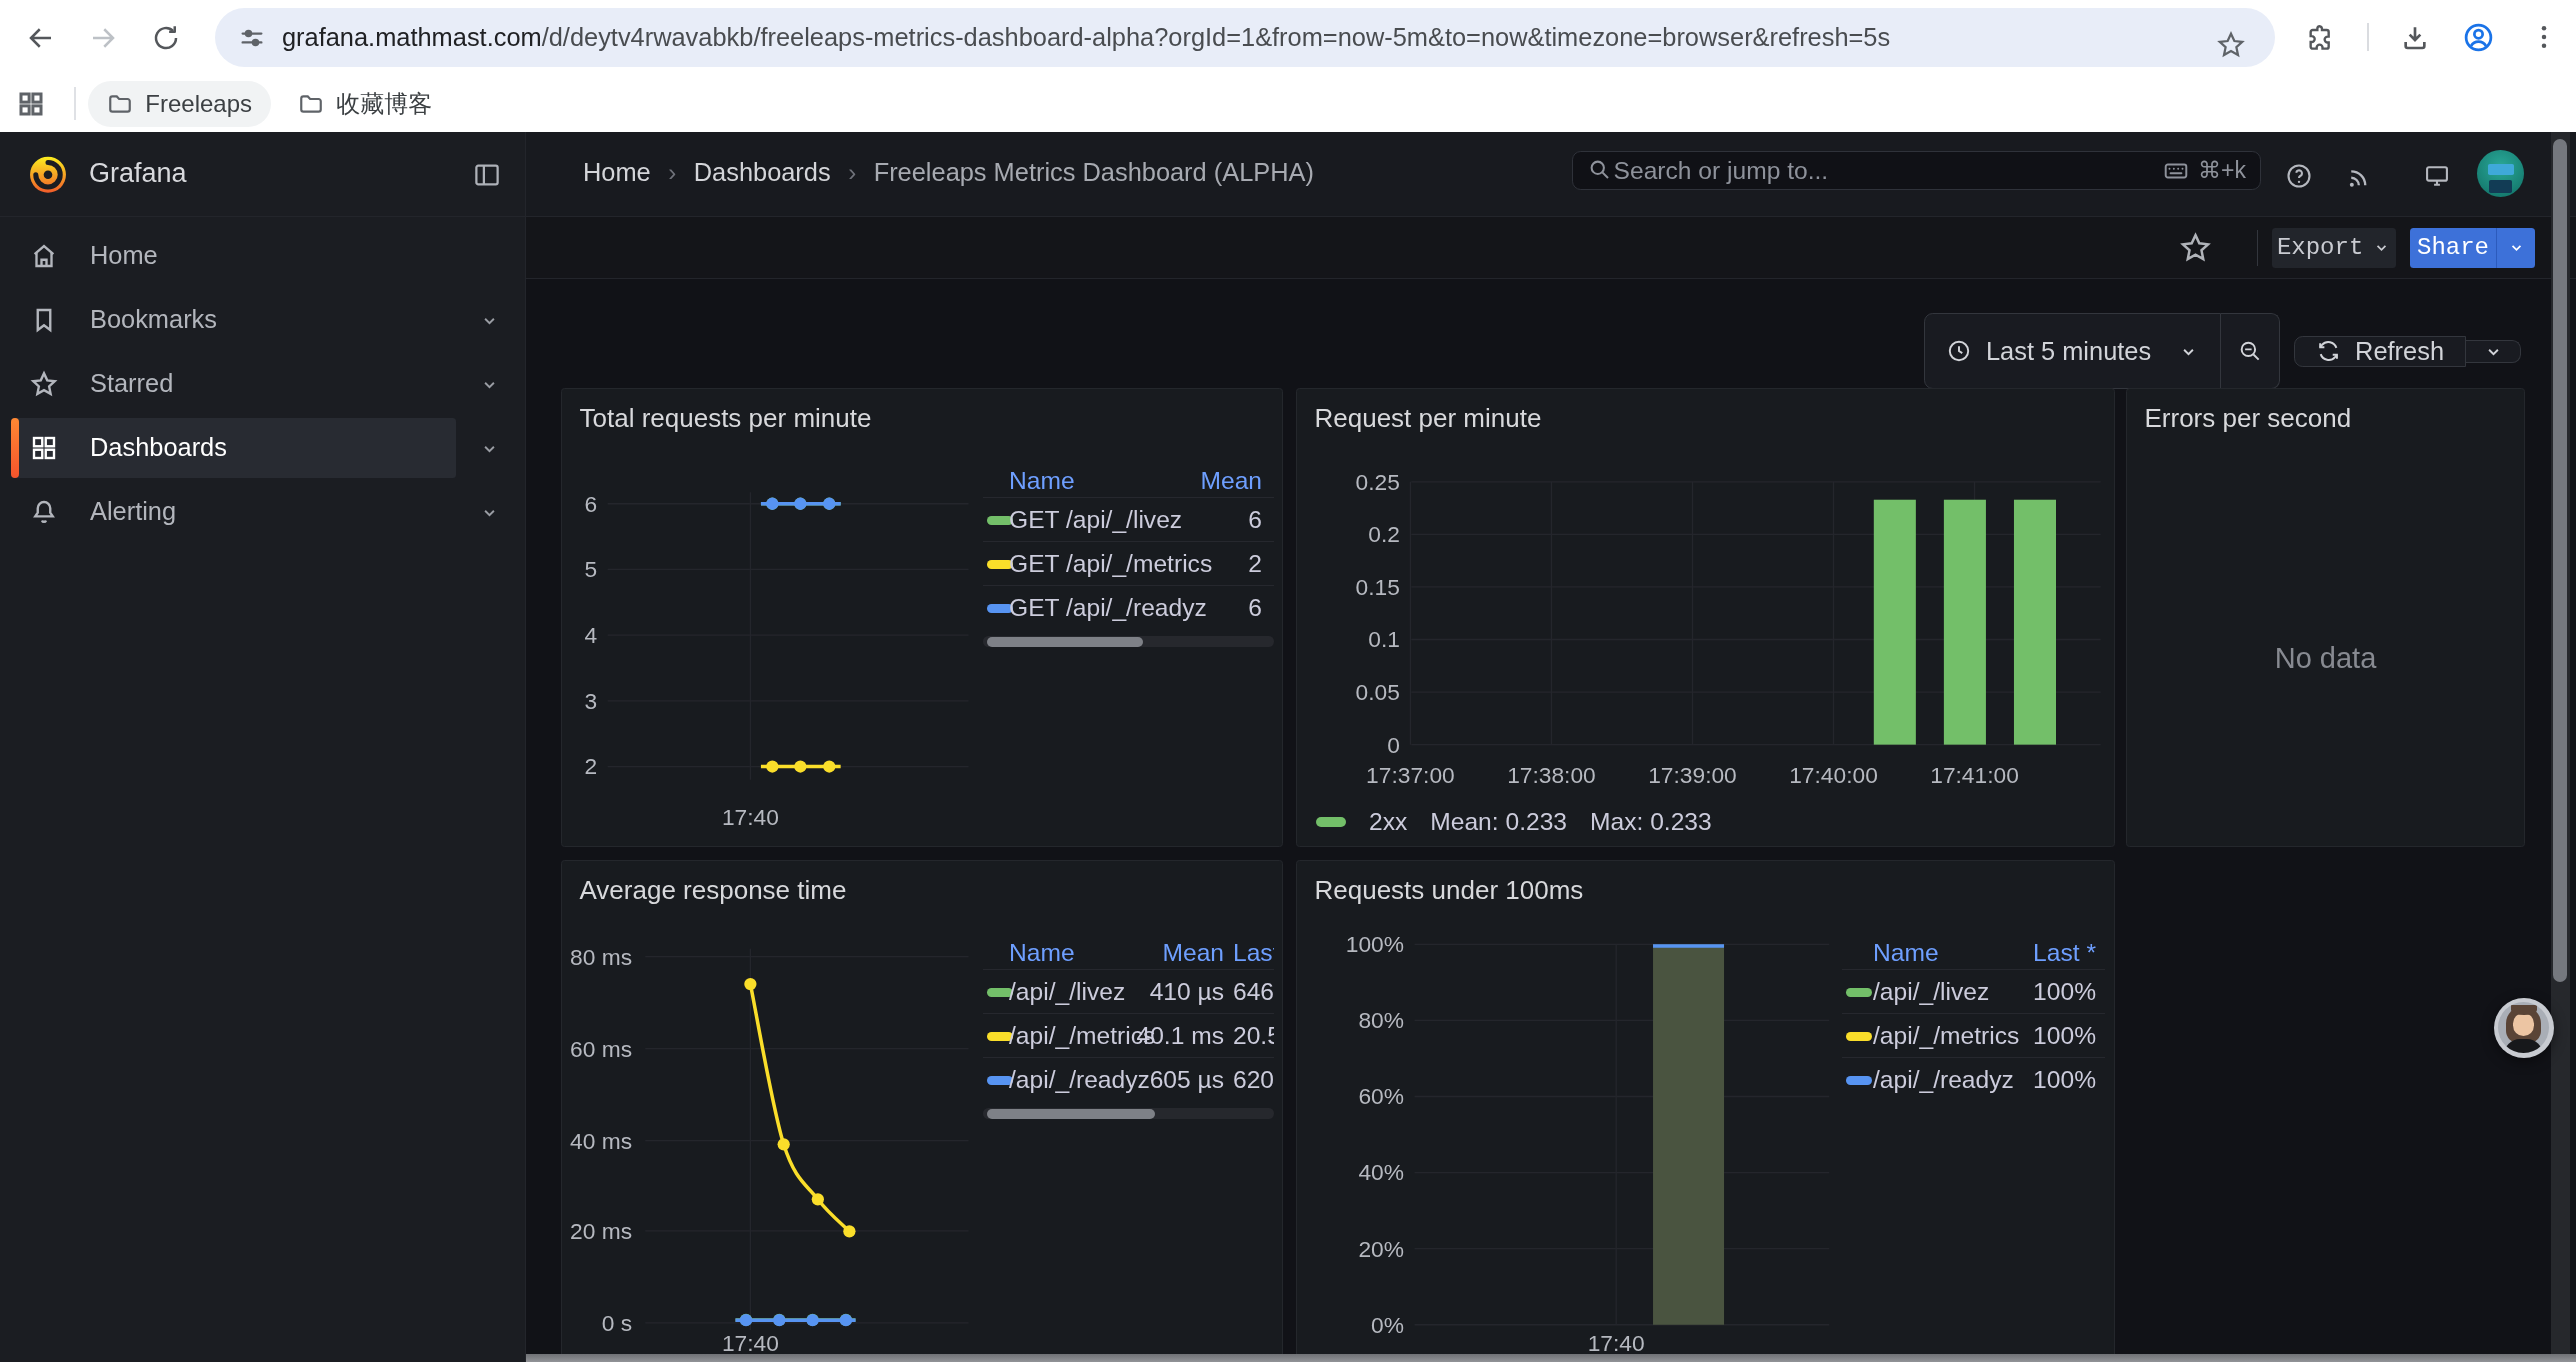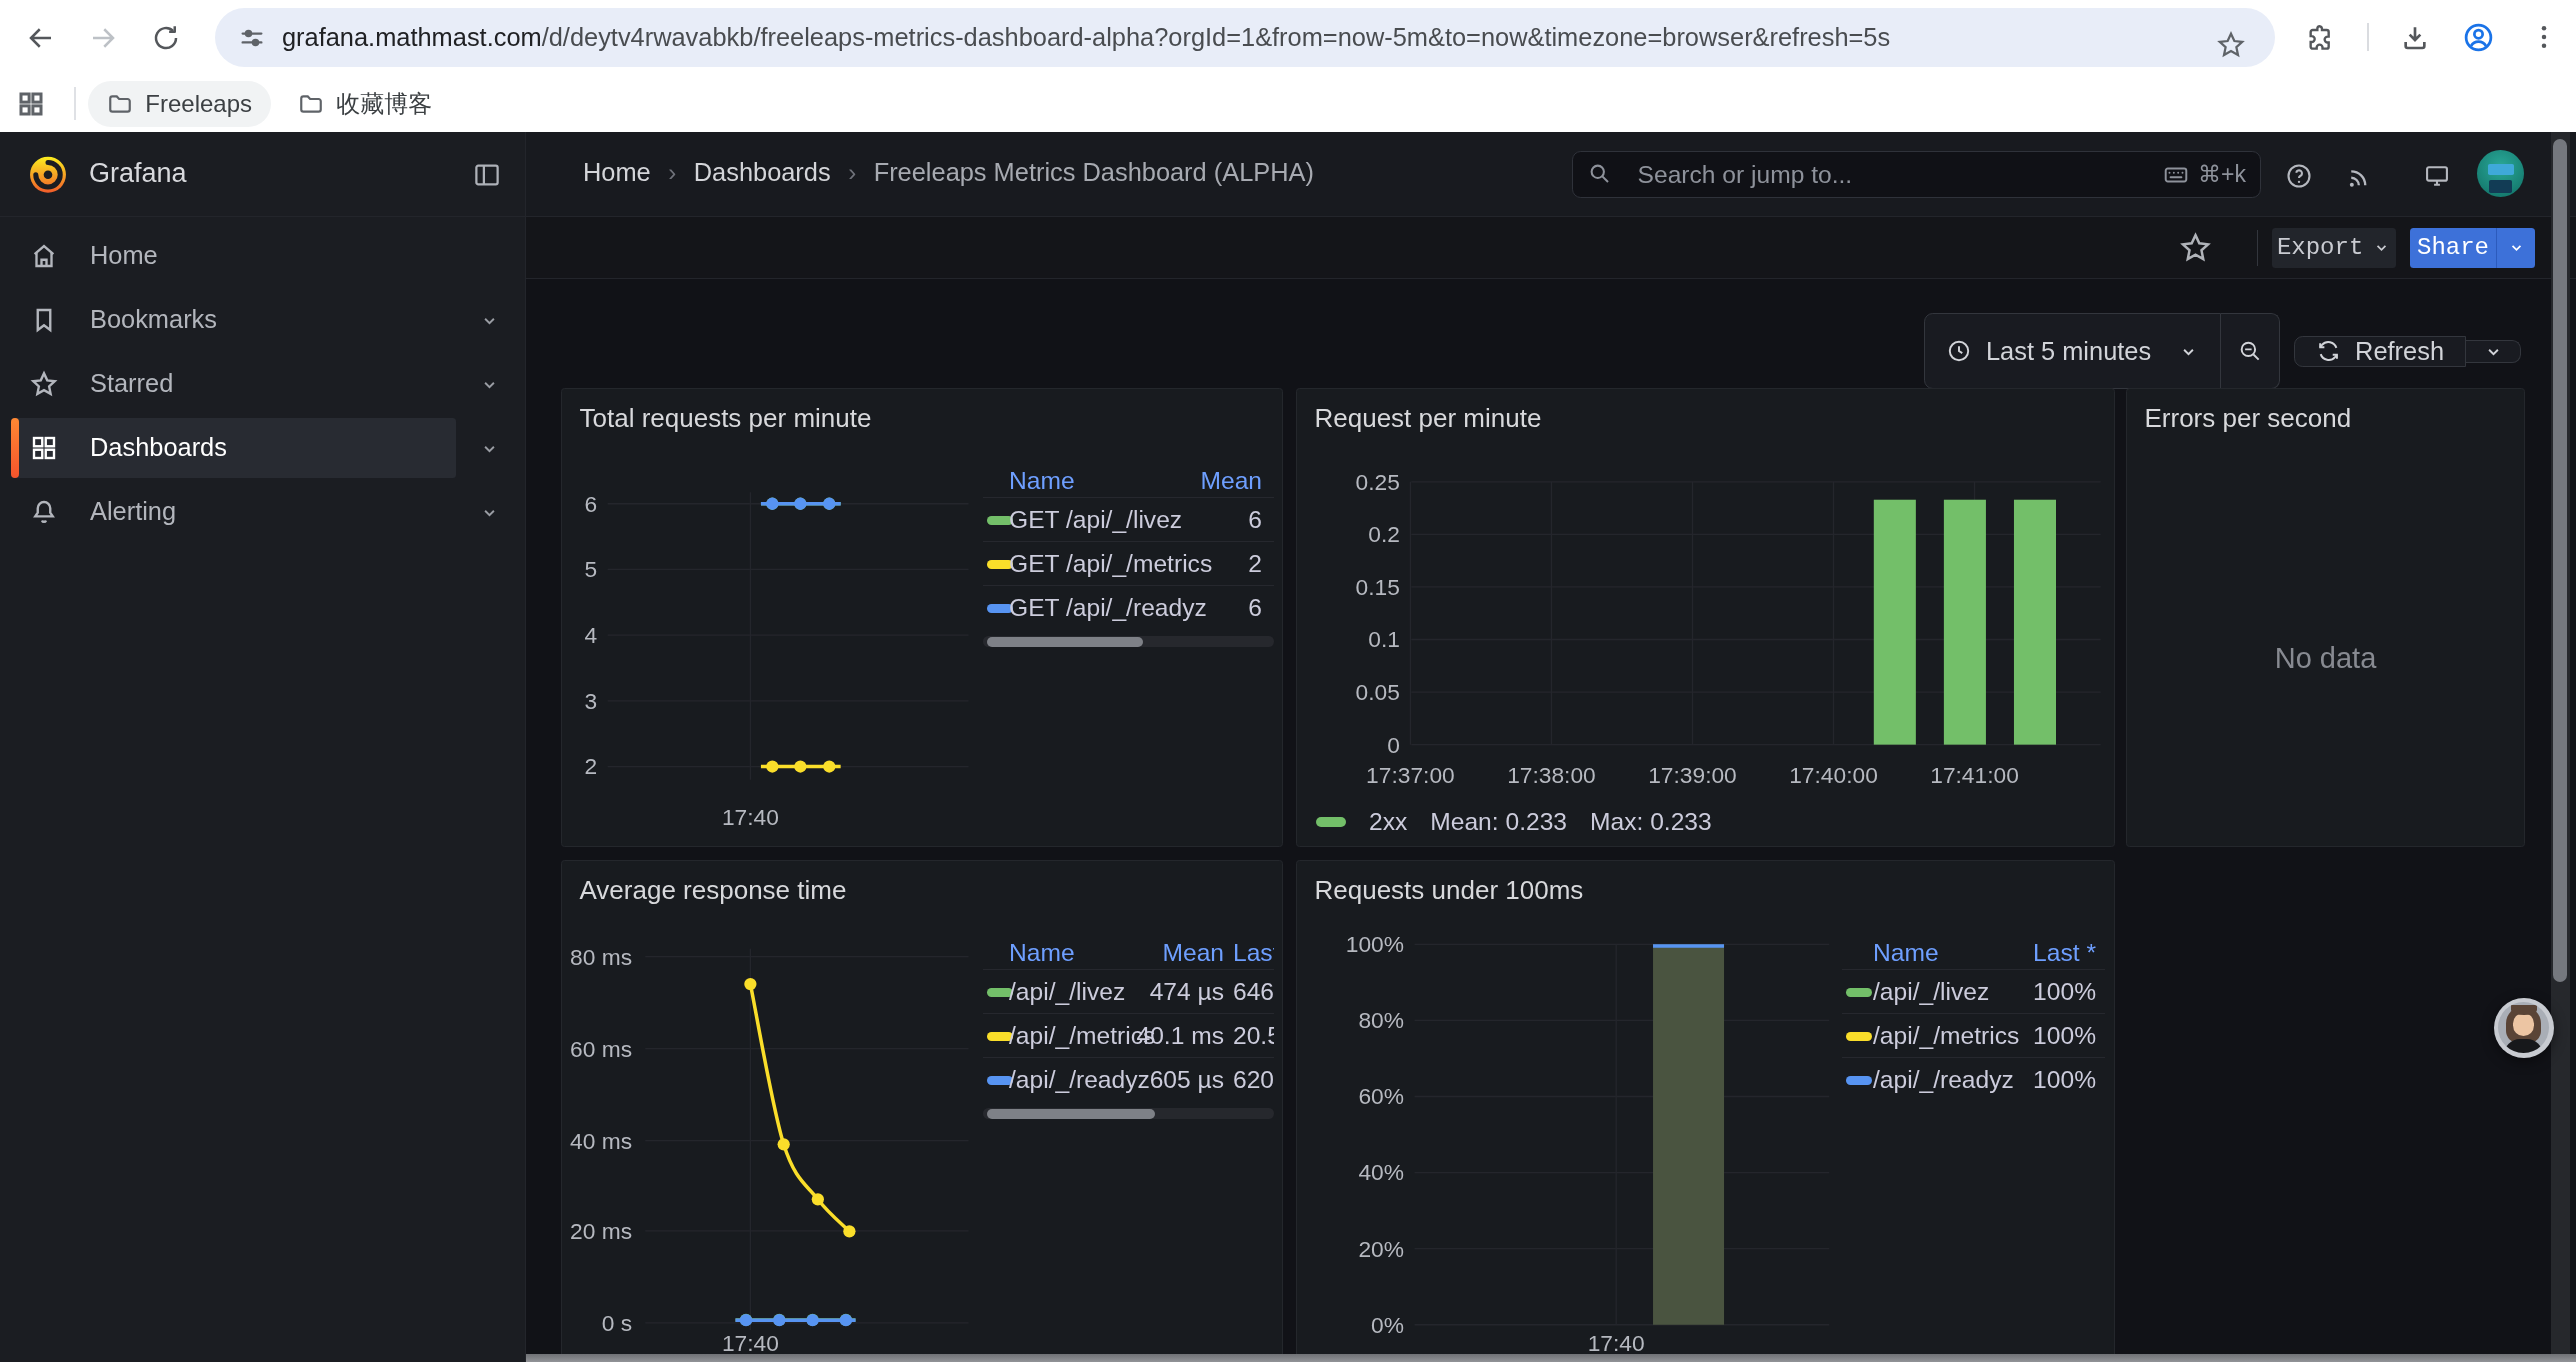--- a/index.html
+++ b/index.html
@@ -30,21 +30,21 @@
   .menu-item.sel .mi-label{color:#ffffff;}
   .mi-hl{position:absolute;left:10.5px;top:0.9px;width:445px;height:60px;background:#282b32;border-radius:3.5px;}
   .mi-bar{position:absolute;left:10.5px;top:0.9px;width:8px;height:60px;border-radius:4.4px;background:linear-gradient(180deg,#ff8833,#f3542c);}
 
   #gmain{position:absolute;left:526px;top:0;width:2050px;height:1231px;}
   #navrow{position:absolute;left:0;top:0;width:2050px;height:85px;background:#181a1f;border-bottom:0.9px solid #23252b;}
   #breadcrumb{position:absolute;left:57px;top:26px;font-size:25.4px;display:flex;gap:0;align-items:center;white-space:nowrap;}
   .crumb{color:#d4d5d9;}
   .crumb.last{color:#a7aab1;}
   .crumb-sep{color:#6f727a;padding:0 17.5px;font-size:24px;}
-  #search-box{position:absolute;left:1046px;top:19px;width:689px;height:47px;background:#101116;border:0.9px solid #2f323a;border-radius:8.8px;display:flex;align-items:center;padding:0 14px;gap:24px;}
+  #search-box{position:absolute;left:1046px;top:19px;width:689px;height:39px;background:#101116;border:0.9px solid #2f323a;border-radius:8.8px;display:flex;align-items:center;padding:0 14px;gap:0;}
   #search-input{flex:1;background:transparent;border:none;outline:none;color:#c9ccd2;font-size:24.6px;font-family:"Liberation Sans",sans-serif;}
   #search-input::placeholder{color:#8e929b;}
   #search-shortcut{color:#8e929b;font-size:23px;display:flex;align-items:center;gap:8.8px;}
   .nav-glyph{position:absolute;top:30px;color:#b5b8bf;}
 
   #toolrow{position:absolute;left:0;top:85px;width:2050px;height:62px;background:#141519;border-bottom:0.9px solid #23252b;font-family:Liberation Mono, monospace;}
   .tool-divider{position:absolute;left:1731px;top:13px;width:0.9px;height:36px;background:#33363d;}
   #export-btn{position:absolute;left:1746px;top:10.5px;width:124px;height:40px;background:#22252b;border-radius:3.5px;color:#c9cbd1;font-size:24px;font-weight:500;display:flex;align-items:center;justify-content:center;gap:8.8px;}
   #share-group{position:absolute;left:1884px;top:10.5px;height:40px;display:flex;border-radius:3.5px;overflow:hidden;}
   #share-main{width:86px;background:#3D71D9;color:#fff;font-size:24px;font-weight:500;display:flex;align-items:center;justify-content:center;}
@@ -514,21 +514,21 @@
           <div class="ltable tb tb4" style="left:421px;width:291px">
             <div class="lt-clip" style="width:291px">
               <div class="lhead">
                 <span class="cell c-name">Name</span>
                 <span class="cell c-mean">Mean</span>
                 <span class="cell c-last">Last *</span>
               </div>
               <div class="lrow">
                 <span class="pill" style="background: rgb(115, 191, 105);"></span>
                 <span class="cell c-name">/api/_/livez</span>
-                <span class="cell c-mean">474 µs</span>
+                <span class="cell c-mean">410 µs</span>
                 <span class="cell c-last">646</span>
               </div>
               <div class="lrow">
                 <span class="pill" style="background: rgb(250, 222, 42);"></span>
                 <span class="cell c-name">/api/_/metrics</span>
                 <span class="cell c-mean">40.1 ms</span>
                 <span class="cell c-last">20.5 m</span>
               </div>
               <div class="lrow">
                 <span class="pill" style="background: rgb(87, 148, 242);"></span>

